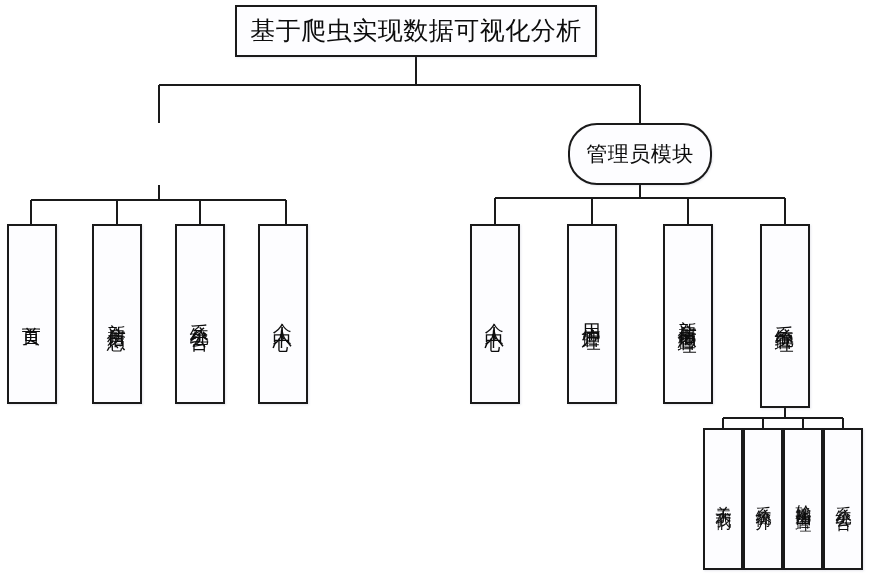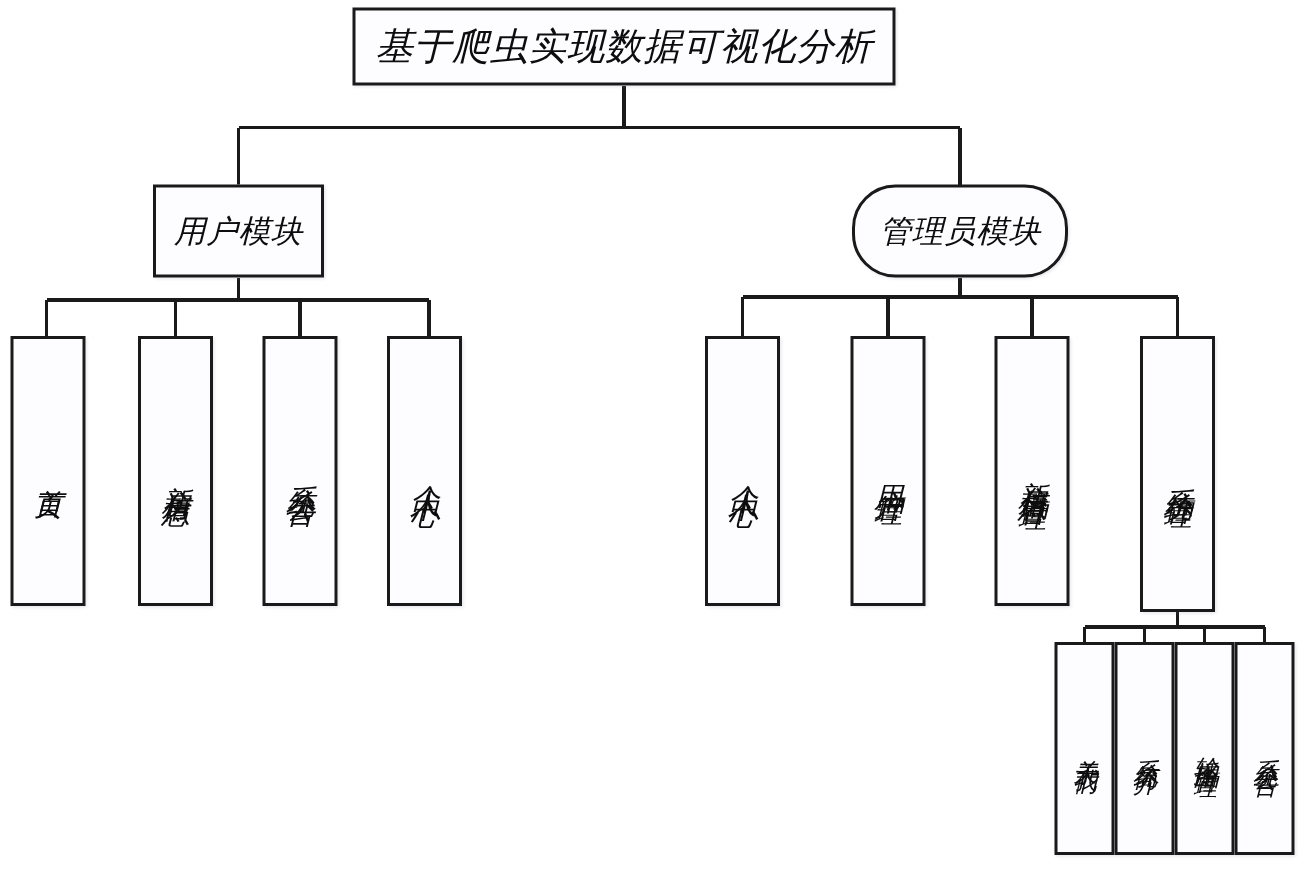--- a/index.html
+++ b/index.html
@@ -26,21 +26,20 @@
   }
   .node {
     position: absolute;
     box-sizing: border-box;
     border: 2px solid #1a1a1a;
     background: #fdfdff;
     display: flex;
     align-items: center;
     justify-content: center;
     box-shadow: 1px 1px 2px rgba(120,130,160,0.18);
-    font-style: italic;
   }
   .node .label {
     color: #0d0d0d;
     line-height: 1.18;
     letter-spacing: 0.5px;
     text-align: center;
     white-space: nowrap;
   }
   
   .node.horiz .label {
@@ -92,23 +91,20 @@
       <path d="M 763 418 L 763 428"></path>
       <path d="M 803 418 L 803 428"></path>
       <path d="M 843 418 L 843 428"></path>
     </g>
   </svg>
 
   <div class="node horiz size-root" style="left:235px; top:5px; width:362px; height:52px;">
     <span class="label">基于爬虫实现数据可视化分析</span>
   </div>
 
-  <div class="node horiz size-module" style="left:102px; top:123px; width:114px; height:62px;">
-    <span class="label">用户模块</span>
-  </div>
 
   <div class="node horiz size-module" style="left:568px; top:123px; width:144px; height:62px;border-radius:29px;">
     <span class="label">管理员模块</span>
   </div>
 
   <div class="node vert size-leaf" style="left:7px; top:224px; width:50px; height:180px;">
     <span class="label">首页</span>
   </div>
 
   <div class="node vert size-leaf" style="left:92px; top:224px; width:50px; height:180px;">

